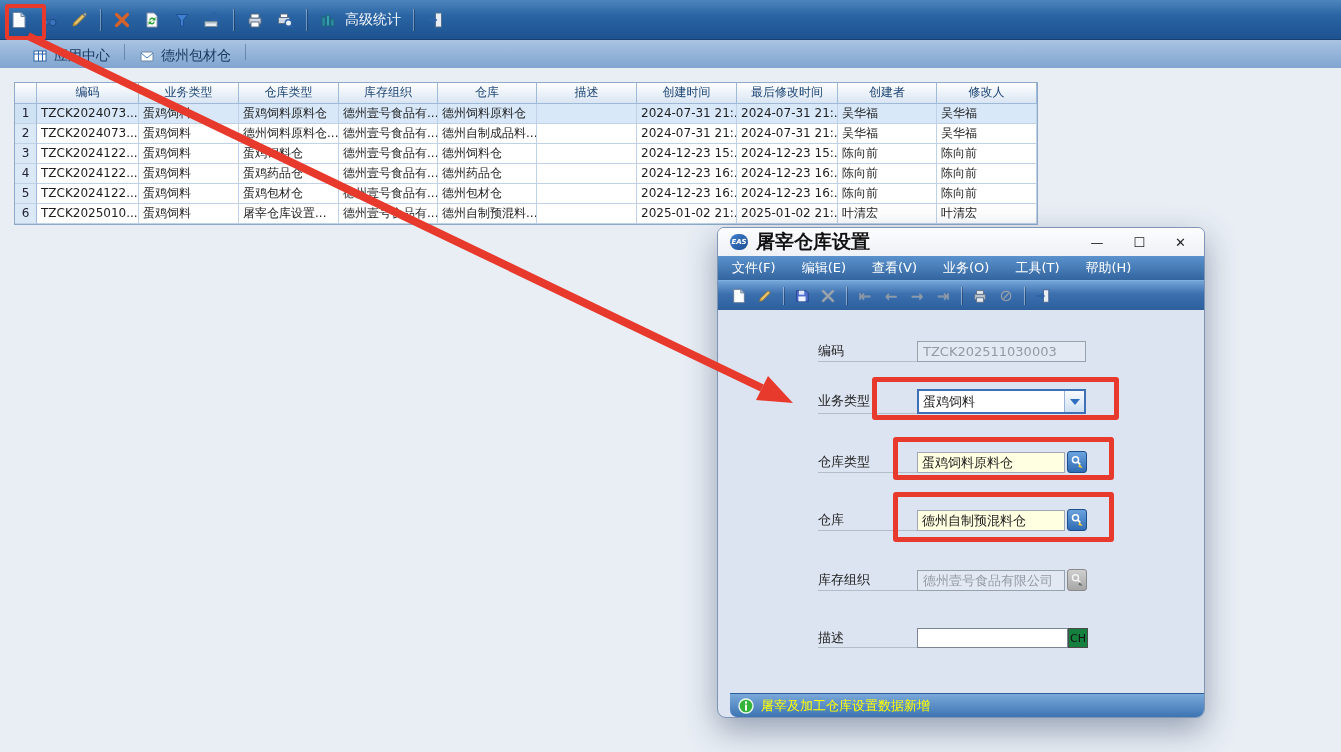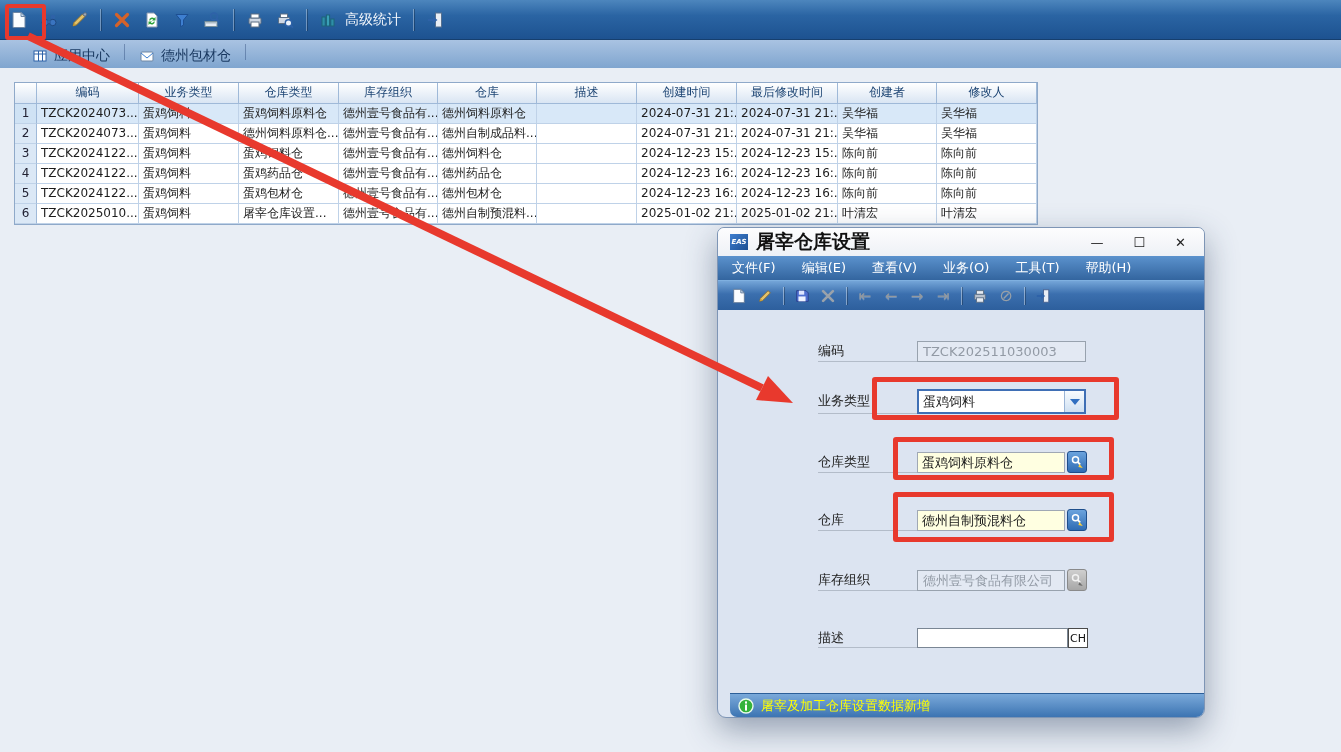--- a/index.html
+++ b/index.html
@@ -35,21 +35,21 @@
   .tr.sel .td.num { background:#cfe2f4; }
   .c0{width:22px}.c1{width:102px}.c2{width:100px}.c3{width:100px}.c4{width:99px}.c5{width:99px}
   .c6{width:100px}.c7{width:100px}.c8{width:101px}.c9{width:99px}.c10{width:100px}
 
   
   .dialog { position:absolute; left:717px; top:227px; width:488px; height:491px;
     background:#dce4f1; border:1px solid #7e95b5; border-radius:7px 7px 9px 9px;
     box-shadow:0 12px 32px rgba(45,65,95,.45); z-index:10; overflow:hidden; }
   .dlg-title { position:absolute; left:0; top:0; width:100%; height:28px;
     background:linear-gradient(180deg,#fdfdfe,#eef1f6); display:flex; align-items:center; padding:0 12px; gap:8px; }
-  .eas-logo { width:18px; height:16px; border-radius:0; background:linear-gradient(135deg,#3f7fd0,#1d4f92);
+  .eas-logo { width:18px; height:16px; border-radius:8px; background:linear-gradient(135deg,#3f7fd0,#1d4f92);
     color:#fff; font-size:7px; font-weight:bold; font-style:italic; display:flex; align-items:center; justify-content:center; }
   .dlg-title-text { font-size:19px; color:#111;font-weight:bold; }
   .win-controls { margin-left:auto; display:flex; gap:30px; padding-right:6px; }
   .win-controls span { font-size:13px; color:#222; cursor:default; }
   .dlg-menu { position:absolute; left:0; top:28px; width:100%; height:24px;
     background:linear-gradient(180deg,#5b92cd,#33659f); display:flex; align-items:center; gap:26px; padding-left:14px; }
   .dlg-menu span { color:#fff; font-size:13px; }
   .dlg-toolbar { position:absolute; left:0; top:52px; width:100%; height:30px;
     background:linear-gradient(180deg,#74a5d8,#3b6fae 45%,#2d5f9d); border-top:1px solid #7fb0e0;
     display:flex; align-items:center; padding-left:8px; }
@@ -69,21 +69,21 @@
   .combo-text { flex:1; font-size:13px; color:#1a1a1a; padding-left:4px; white-space:nowrap; overflow:hidden; }
   .combo-btn { width:20px; height:21px; background:linear-gradient(180deg,#f7fbfe,#cfe0f2);
     border-left:1px solid #9ab4d6; display:flex; align-items:center; justify-content:center; }
   .carrow { width:0; height:0; border-left:5px solid transparent; border-right:5px solid transparent; border-top:6px solid #2f6fc1; }
   .in-yellow { width:148px; height:21px; background:#ffffe1; border:1px solid #a0a8b4;
     font-size:13px; color:#1a1a1a; padding:0 4px; line-height:19px; white-space:nowrap; overflow:hidden; }
   .lookup { width:20px; height:22px; margin-left:2px; border:1px solid #1d4e8c; border-radius:3px;
     background:linear-gradient(180deg,#6ba3dd,#2f6cb4); display:flex; align-items:center; justify-content:center; }
   .lookup.dis { background:linear-gradient(180deg,#cfcfcf,#a7a7a7); border-color:#8a8a8a; }
   .in-white { width:151px; height:20px; background:#fff; border:1px solid #7a8694; font-size:13px; padding:0 4px; }
-  .ch-badge { width:20px; height:20px; background:#ffffff; border:1px solid #4a4a4a; font-size:11px;
+  .ch-badge { width:20px; height:20px; background:#15803d; border:1px solid #4a4a4a; font-size:11px;
     color:#111; display:flex; align-items:center; justify-content:center; }
   .dlg-status { position:absolute; left:0; bottom:0; width:100%; height:24px;
     background:linear-gradient(180deg,#7aa9da,#3c74b2); border-top:1px solid #2c5f99;
     display:flex; align-items:center; gap:7px; padding-left:8px; border-radius:0 0 7px 7px;margin-left:12px; }
   .status-text { color:#ffff00; font-size:13px; }
 
   
   .ann { position:absolute; border:5px solid #e8392d; border-radius:3px; pointer-events:none; z-index:60; }
   #ann-arrow { position:absolute; left:0; top:0; pointer-events:none; z-index:55; }
 

